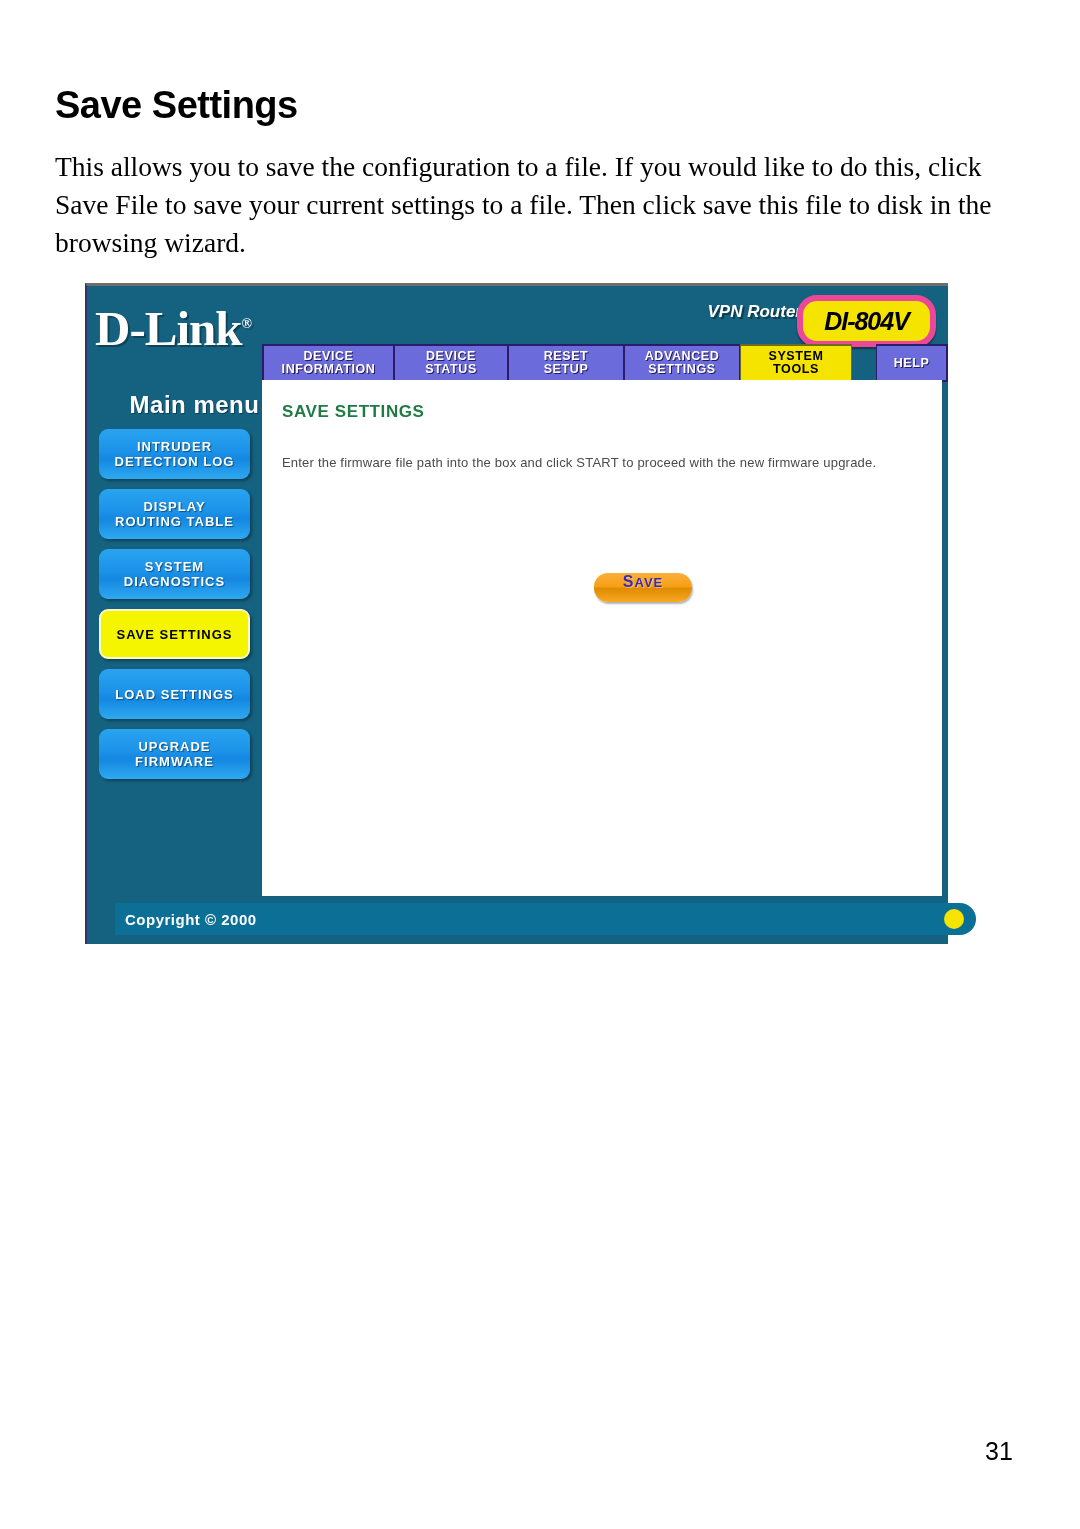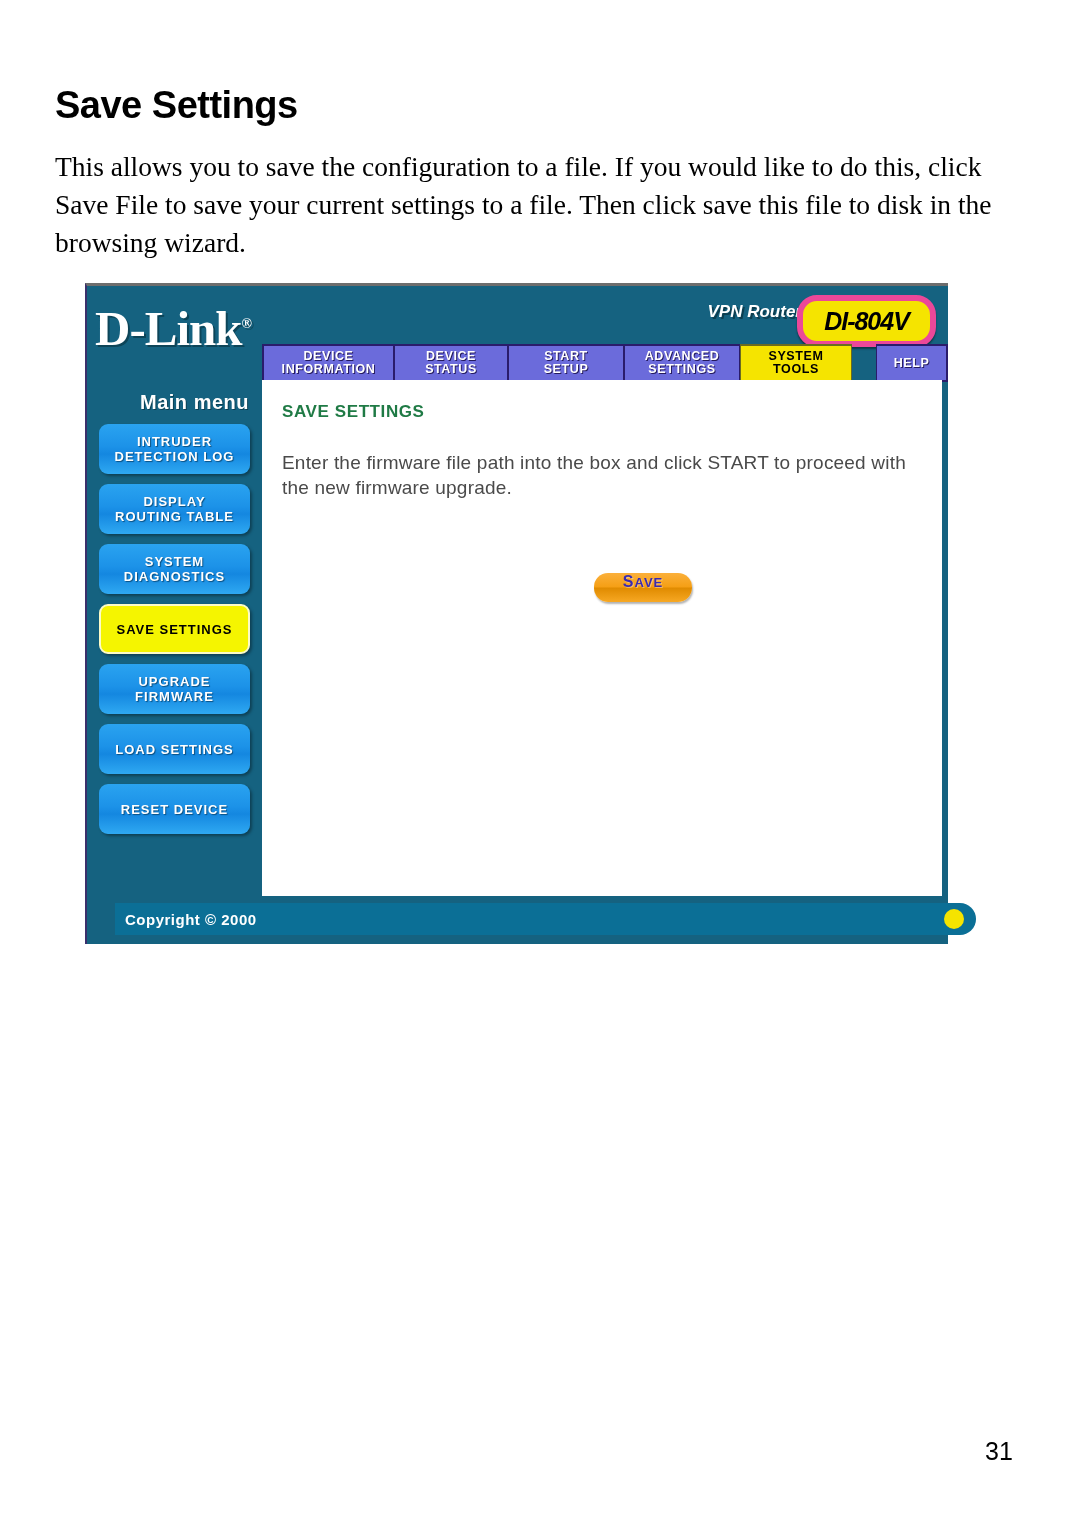--- a/index.html
+++ b/index.html
@@ -165,21 +165,21 @@
     top: 94px;
     width: 175px;
     bottom: 0;
     background: #156280;
   }
   .sidebar-title {
     margin: 11px 0 0 0;
     text-align: center;
     font-family: "Liberation Sans", sans-serif;
     font-weight: bold;
-    font-size: 20px;
+    font-size: 24px;
     color: #ffffff;
     text-shadow: 1px 1px 0 #0b3f52;
     letter-spacing: 0.5px;
     padding-left: 40px;
   }
   .side-btn-list {
     margin: 10px 0 12px 0;
     padding: 0;
     list-style: none;
   }
@@ -230,21 +230,21 @@
     font-size: 17px;
     letter-spacing: 0.6px;
     color: #1f7a45;
   }
   .content-desc {
     position: absolute;
     left: 20px;
     top: 70px;
     width: 640px;
     font-family: "Liberation Sans", sans-serif;
-    font-size: 19px;
+    font-size: 13px;
     line-height: 25px;
     letter-spacing: 0.2px;
     color: #4a4a4a;
   }
   .save-button {
     position: absolute;
     left: 332px;
     top: 193px;
     width: 98px;
     height: 29px;
@@ -311,43 +311,42 @@
     <div class="model-badge">
         <span>DI-804V</span>
       </div>
   </div>
 
   <div class="nav-tabs" id="nav-tabs">
       <div class="nav-tab first" style="width: 132px;">DEVICE
 INFORMATION</div>
       <div class="nav-tab" style="width: 114px;">DEVICE
 STATUS</div>
-      <div class="nav-tab" style="width: 116px;">START
+      <div class="nav-tab" style="width: 116px;">RESET
 SETUP</div>
       <div class="nav-tab" style="width: 116px;">ADVANCED
 SETTINGS</div>
       <div class="nav-tab active" style="width: 112px;">SYSTEM
 TOOLS</div>
       <div class="nav-tab last" style="width: 72px;">HELP</div>
     </div>
 
   <div class="sidebar">
     <div class="sidebar-title">Main menu</div>
     <ul class="side-btn-list" id="side-btn-list">
         <li class="side-btn">INTRUDER
 DETECTION LOG</li>
         <li class="side-btn">DISPLAY
 ROUTING TABLE</li>
         <li class="side-btn">SYSTEM
 DIAGNOSTICS</li>
         <li class="side-btn active">SAVE SETTINGS</li>
+        <li class="side-btn">LOAD SETTINGS</li>
         <li class="side-btn">UPGRADE
 FIRMWARE</li>
-        <li class="side-btn">LOAD SETTINGS</li>
-        <li class="side-btn">RESET DEVICE</li>
       </ul>
   </div>
 
   <div class="content-panel">
     <div class="content-heading">SAVE SETTINGS</div>
     <div class="content-desc">Enter the firmware file path into the box and click START to proceed with the new firmware upgrade.</div>
     <div class="save-button">
       <span id="save-btn-label">S<span class="sm">AVE</span></span>
     </div>
   </div>

